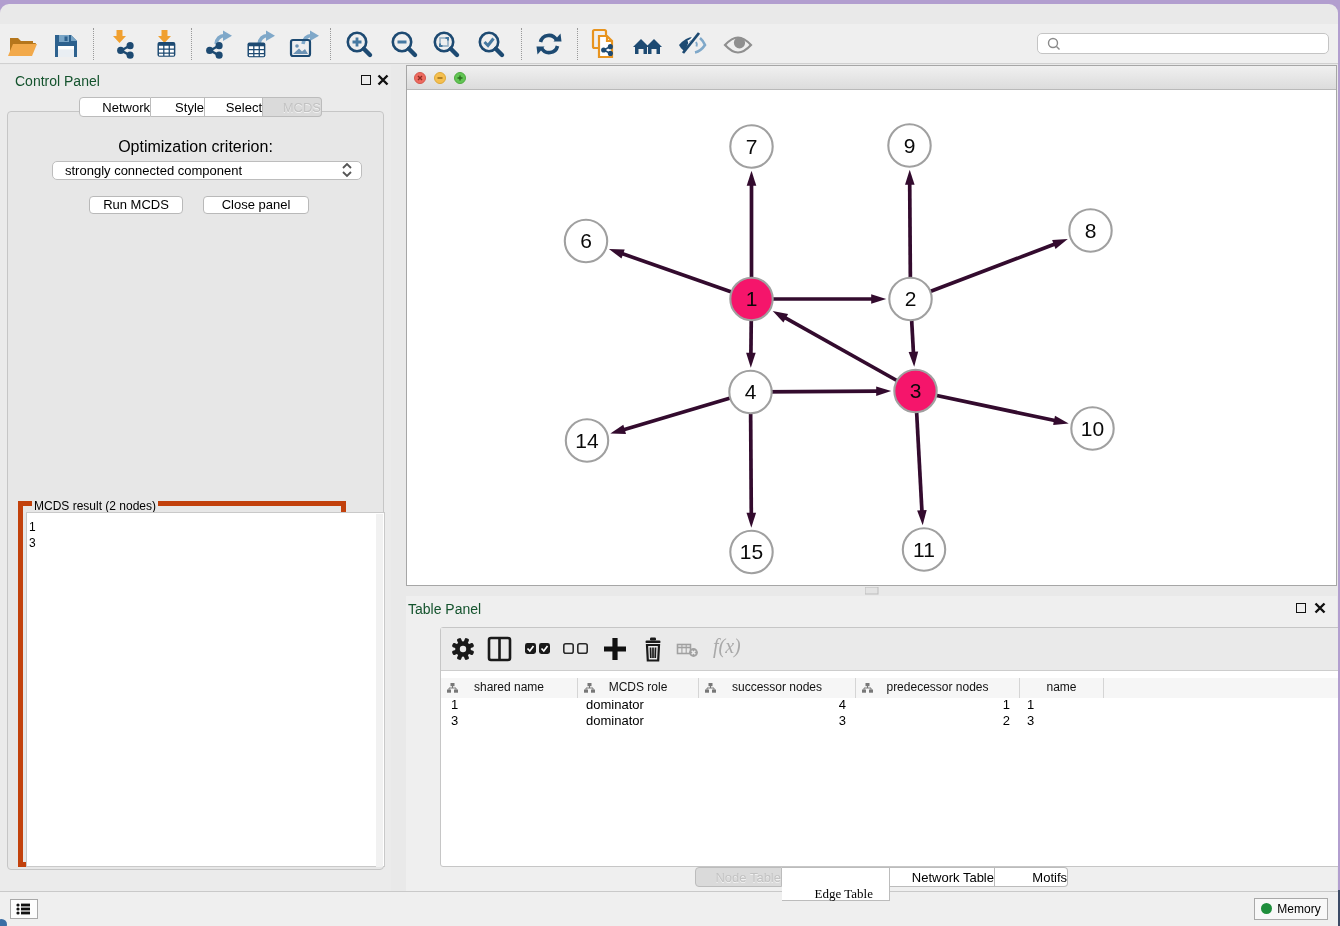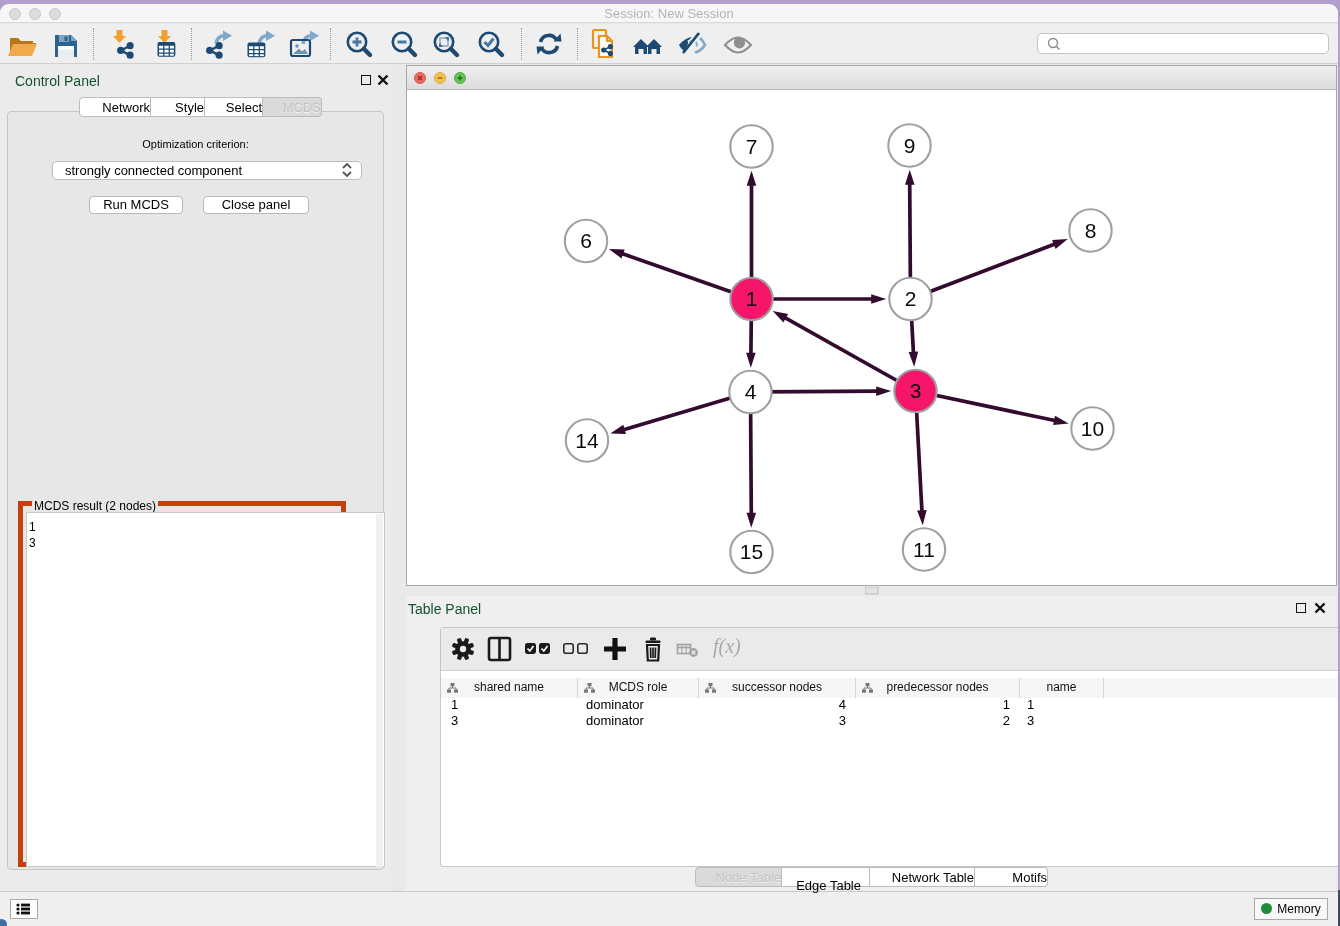--- a/index.html
+++ b/index.html
@@ -53,26 +53,20 @@
 
 
 #statusbar { position:absolute; left:0; top:887px; width:1338px; height:35px; background:#efefef; border-top:1px solid #c9c9c9; }
 #listbtn { position:absolute; left:10px; top:7px; width:28px; height:20px; background:#fdfdfd; border:1px solid #a9a9a9; }
 #membtn { position:absolute; right:10px; top:6px; width:74px; height:22px; background:#f8f8f8; border:1px solid #a9a9a9; font-size:12px; line-height:20px; text-align:center; color:#000; }
 #redge { position:absolute; right:0; top:0; width:2px; height:926px; background:#b29ecf; }
 </style>
 </head>
 <body>
 <div id="app">
-  <div id="titlebar">
-    <div class="tl" style="left:9px;"></div>
-    <div class="tl" style="left:29px;"></div>
-    <div class="tl" style="left:49px;"></div>
-    <div id="title-text">Session: New Session</div>
-  </div>
   <div id="toolbar">
     <div class="sep" style="left:93px;"></div>
     <div class="sep" style="left:191px;"></div>
     <div class="sep" style="left:330px;"></div>
     <div class="sep" style="left:521px;"></div>
     <div class="sep" style="left:577px;"></div>
     <div id="icons-host">
 <svg class="ticon" width="34" height="36" style="left:5px;top:3px;">
           <path d="M5 11 L13 11 L16 14 L28 14 L28 17 L5 17 Z" fill="#b5761c"></path>
 <path d="M5 12 L5 29 L26 29 L31 16 L10 16 L7 12 Z" fill="#b5761c"></path>
@@ -224,21 +218,21 @@
     <svg style="position:absolute;left:377px;top:9px;" width="12" height="12">
         <path d="M1.5 1.5 L10.5 10.5 M10.5 1.5 L1.5 10.5" stroke="#111" stroke-width="2.4"></path>
       </svg>
     <div class="tabgroup" style="left:79px;top:32px;">
       <div class="tab first" style="width:72px;padding:0;">Network</div>
       <div class="tab" style="width:54px;padding:0;">Style</div>
       <div class="tab" style="width:58px;padding:0;">Select</div>
       <div class="tab last sel" style="width:59px;padding:0;">MCDS</div>
     </div>
     <div id="cp-inner">
-      <div style="position:absolute;left:0;top:26px;width:100%;text-align:center;font-size:11px;color:#000;">Optimization criterion:</div>
+      <div style="position:absolute;left:0;top:26px;width:100%;text-align:center;font-size:16px;color:#000;">Optimization criterion:</div>
       <div id="combo">strongly connected component
         <svg width="12" height="15" style="position:absolute;right:8px;top:1px;">
             <path d="M2 5 L6 1 L10 5" fill="none" stroke="#555" stroke-width="1.8"></path>
             <path d="M2 9 L6 13 L10 9" fill="none" stroke="#555" stroke-width="1.8"></path>
           </svg>
       </div>
       <div class="btn" style="left:81px;top:84px;width:94px;">Run MCDS</div>
       <div class="btn" style="left:195px;top:84px;width:106px;">Close panel</div>
       <div id="mcds-box">
         <div id="mcds-label">MCDS result (2 nodes)</div>
@@ -434,21 +428,21 @@
 <div class="trow" style="left:586px;top:69px;">1</div>
 <div class="trow" style="left:10px;top:85px;">3</div>
 <div class="trow" style="left:145px;top:85px;">dominator</div>
 <div class="trow" style="left:258px;top:85px;width:147px;text-align:right;">3</div>
 <div class="trow" style="left:415px;top:85px;width:154px;text-align:right;">2</div>
 <div class="trow" style="left:586px;top:85px;">3</div>
 </div>
     </div>
     <div class="tabgroup" style="left:289px;top:271px;">
       <div class="tab first sel" style="width:87px;padding:0;">Node Table</div>
-      <div class="tab" style="width:88px;padding:8px;">Edge Table</div>
+      <div class="tab" style="width:108px;padding:16px;font-family:Liberation Serif, serif;">Edge Table</div>
       <div class="tab" style="width:105px;padding:0;">Network Table</div>
       <div class="tab last" style="width:73px;padding:0;">Motifs</div>
     </div>
   </div>
 
   <div id="statusbar">
     <div id="listbtn"><svg width="26" height="18">
           <g fill="#111">
             <circle cx="7" cy="5" r="1.6"></circle>
             <circle cx="7" cy="9" r="1.6"></circle>

